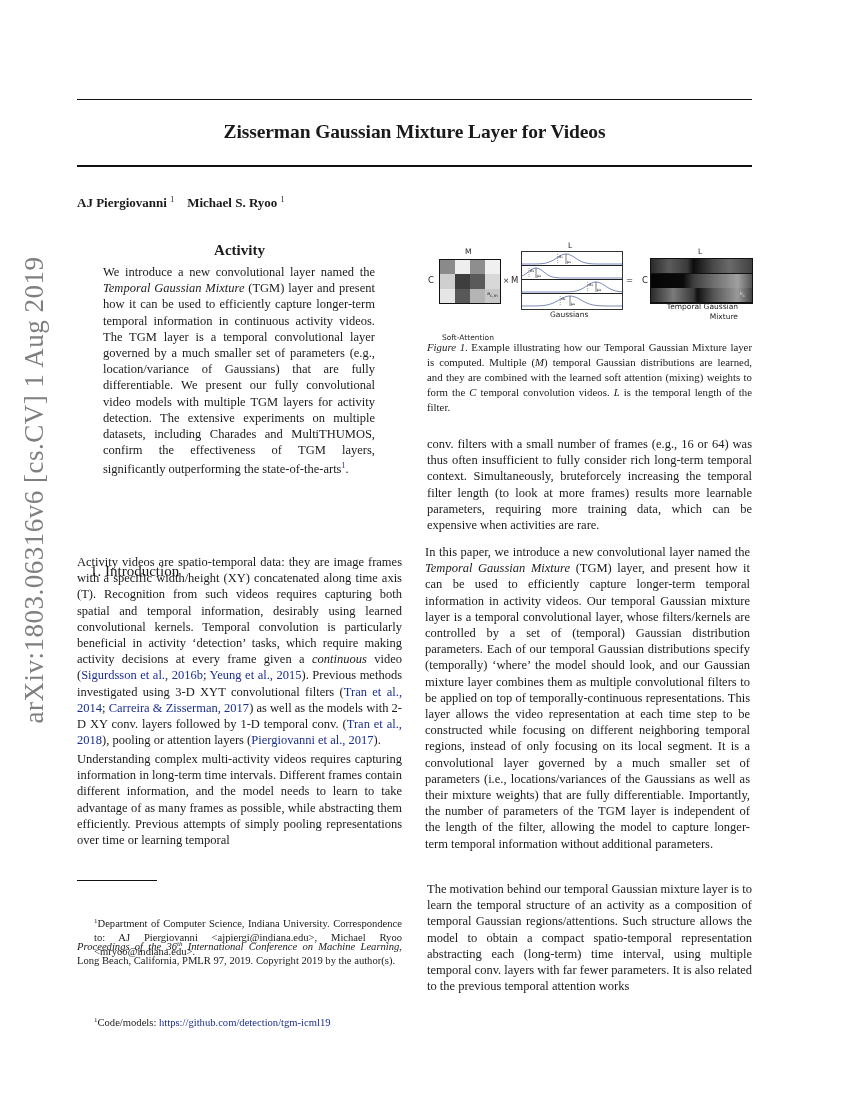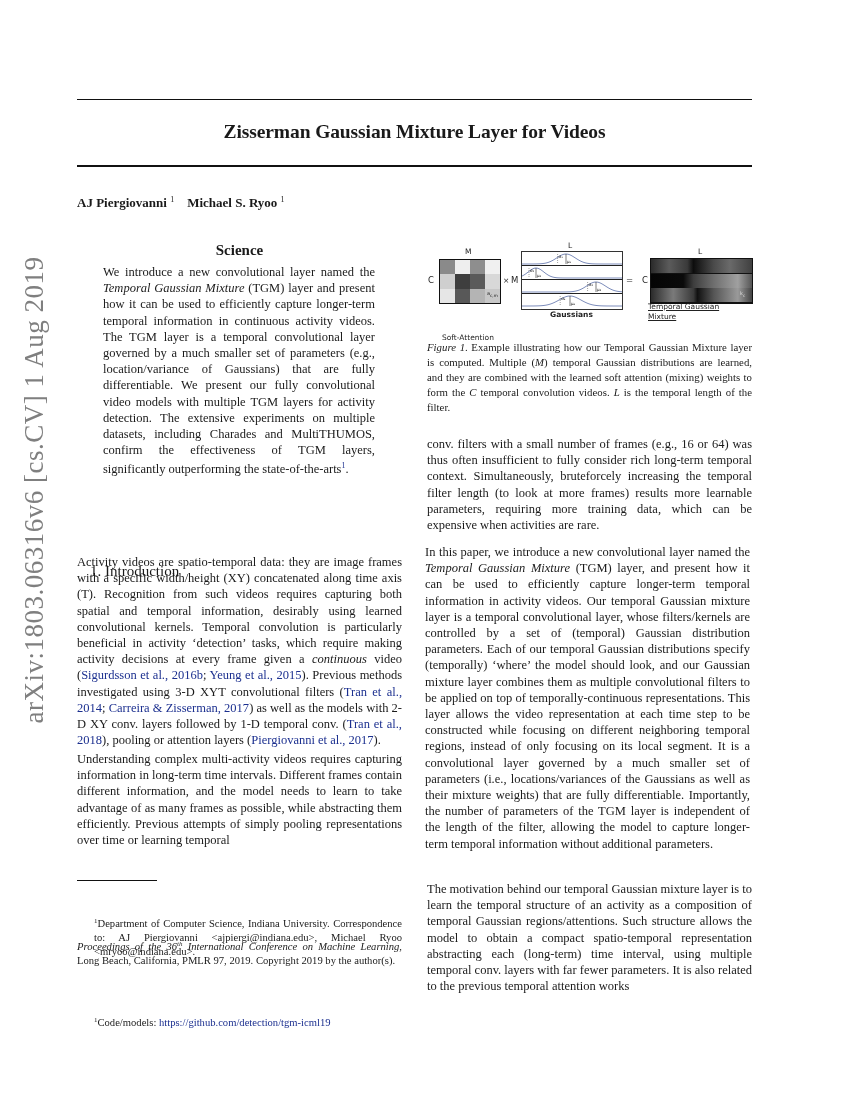--- a/index.html
+++ b/index.html
@@ -58,21 +58,21 @@
 <div class="rule" id="rule-bottom"></div>
 
 <div class="abs" id="authors">
   <span>AJ Piergiovanni</span>
   <sup>1</sup>
   &nbsp;&nbsp;
   <span>Michael S. Ryoo</span>
   <sup>1</sup>
 </div>
 
-<div class="abs" id="abstract-heading">Science</div>
+<div class="abs" id="abstract-heading">Activity</div>
 <div class="abs col-text" id="abstract">
   <span>We introduce a new convolutional layer named the </span><i>Temporal Gaussian Mixture</i><span> (TGM) layer and present how it can be used to efficiently capture longer-term temporal information in continuous activity videos. The TGM layer is a temporal convolutional layer governed by a much smaller set of parameters (e.g., location/variance of Gaussians) that are fully differentiable. We present our fully convolutional video models with multiple TGM layers for activity detection. The extensive experiments on multiple datasets, including Charades and MultiTHUMOS, confirm the effectiveness of TGM layers, significantly outperforming the state-of-the-arts</span><sup class="link" style="font-size:8px">1</sup><span>.</span>
 </div>
 
 <div class="abs" id="intro-heading">1. Introduction</div>
 
 <div class="abs col-text" id="intro-p1">
   <span>Activity videos are spatio-temporal data: they are image frames with a specific width/height (XY) concatenated along time axis (T). Recognition from such videos requires capturing both spatial and temporal information, desirably using learned convolutional kernels.  Temporal convolution is particularly beneficial in activity ‘detection’ tasks, which require making activity decisions at every frame given a </span><i>continuous</i><span> video (</span><span class="link">Sigurdsson et al., 2016b</span><span>; </span><span class="link">Yeung et al., 2015</span><span>). Previous methods investigated using 3-D XYT convolutional filters (</span><span class="link">Tran et al., 2014</span><span>; </span><span class="link">Carreira &amp; Zisserman, 2017</span><span>) as well as the models with 2-D XY conv. layers followed by 1-D temporal conv. (</span><span class="link">Tran et al., 2018</span><span>), pooling or attention layers (</span><span class="link">Piergiovanni et al., 2017</span><span>).</span>
 </div>
 
@@ -144,32 +144,32 @@
       <div class="gauss-row" style="top: 42px; border-bottom: none;">
         <svg width="100" height="14">
           <path d="M0 12.00 L1 12.00 L2 12.00 L3 12.00 L4 12.00 L5 12.00 L6 11.99 L7 11.99 L8 11.99 L9 11.98 L10 11.98 L11 11.97 L12 11.96 L13 11.95 L14 11.93 L15 11.90 L16 11.87 L17 11.83 L18 11.78 L19 11.72 L20 11.64 L21 11.55 L22 11.44 L23 11.30 L24 11.14 L25 10.95 L26 10.72 L27 10.47 L28 10.17 L29 9.85 L30 9.48 L31 9.07 L32 8.63 L33 8.16 L34 7.65 L35 7.13 L36 6.58 L37 6.02 L38 5.46 L39 4.91 L40 4.38 L41 3.88 L42 3.42 L43 3.01 L44 2.66 L45 2.38 L46 2.17 L47 2.04 L48 2.00 L49 2.04 L50 2.17 L51 2.38 L52 2.66 L53 3.01 L54 3.42 L55 3.88 L56 4.38 L57 4.91 L58 5.46 L59 6.02 L60 6.58 L61 7.13 L62 7.65 L63 8.16 L64 8.63 L65 9.07 L66 9.48 L67 9.85 L68 10.17 L69 10.47 L70 10.72 L71 10.95 L72 11.14 L73 11.30 L74 11.44 L75 11.55 L76 11.64 L77 11.72 L78 11.78 L79 11.83 L80 11.87 L81 11.90 L82 11.93 L83 11.95 L84 11.96 L85 11.97 L86 11.98 L87 11.98 L88 11.99 L89 11.99 L90 11.99 L91 12.00 L92 12.00 L93 12.00 L94 12.00 L95 12.00 L96 12.00 L97 12.00 L98 12.00 L99 12.00 L100 12.00 " fill="none" stroke="#5a6fa8" stroke-width="0.8"></path>
           <line x1="48" x2="48" y1="2" y2="12" stroke="#222" stroke-width="0.6"></line>
           <line x1="38.2" x2="38.2" y1="2" y2="12" stroke="#444" stroke-width="0.5" stroke-dasharray="1,1"></line>
           <text x="49" y="11" font-size="4" font-family="DejaVu Sans, sans-serif">μ₄</text>
           <text x="39.2" y="6" font-size="4" font-family="DejaVu Sans, sans-serif">σ₄</text>
         </svg>
       </div>
     </div>
-  <span class="fig-lbl" style="left:128px;top:70px;font-weight:bold;">Gaussians</span>
+  <span class="fig-lbl" style="left:128px;top:70px;">Gaussians</span>
 
   <span class="fig-lbl fig-big" style="left:204px;top:35px;">=</span>
   <span class="fig-lbl fig-big" style="left:220px;top:35px;">C</span>
   <span class="fig-lbl" style="left:276px;top:7px;">L</span>
   <div id="tgm-box">
       <div class="tgm-row" style="top: 0px; background: linear-gradient(90deg, rgb(42, 42, 42) 0%, rgb(91, 91, 91) 18%, rgb(58, 58, 58) 36%, rgb(13, 13, 13) 42%, rgb(74, 74, 74) 62%, rgb(106, 106, 106) 78%, rgb(64, 64, 64) 100%); border-bottom: 1px solid rgb(17, 17, 17);"></div>
       <div class="tgm-row" style="top: 14.7px; background: linear-gradient(90deg, rgb(5, 5, 5) 0%, rgb(10, 10, 10) 32%, rgb(61, 61, 61) 42%, rgb(110, 110, 110) 62%, rgb(160, 160, 160) 86%, rgb(85, 85, 85) 100%); border-bottom: 1px solid rgb(17, 17, 17);"></div>
       <div class="tgm-row" style="top: 29.4px; background: linear-gradient(90deg, rgb(43, 43, 43) 0%, rgb(122, 122, 122) 22%, rgb(58, 58, 58) 42%, rgb(17, 17, 17) 46%, rgb(85, 85, 85) 62%, rgb(154, 154, 154) 86%, rgb(68, 68, 68) 100%); border-bottom: none;"></div>
     </div>
   <span class="fig-lbl" style="left:318px;top:50px;font-size:5px;color:#ddd;"><span>k</span><sub>c</sub></span>
-  <span class="fig-lbl" style="left:226px;top:62px;text-align:left;width:80px;line-height:9.5px;text-decoration:underline;">
+  <span class="fig-lbl" style="left:236px;top:62px;text-align:right;width:80px;line-height:9.5px;">
     <span>Temporal Gaussian</span><br>
     <span>Mixture</span>
   </span>
 </div>
 
 <div class="abs" id="caption">
   <i>Figure 1</i><span>. Example illustrating how our Temporal Gaussian Mixture layer is computed.  Multiple (</span><i>M</i><span>) temporal Gaussian distributions are learned, and they are combined with the learned soft attention (mixing) weights to form the </span><i>C</i><span> temporal convolution videos. </span><i>L</i><span> is the temporal length of the filter.</span>
 </div>
 
 <div class="abs col-text" id="right-p1">conv. filters with a small number of frames (e.g., 16 or 64) was thus often insufficient to fully consider rich long-term temporal context. Simultaneously, bruteforcely increasing the temporal filter length (to look at more frames) results more learnable parameters, requiring more training data, which can be expensive when activities are rare.</div>

